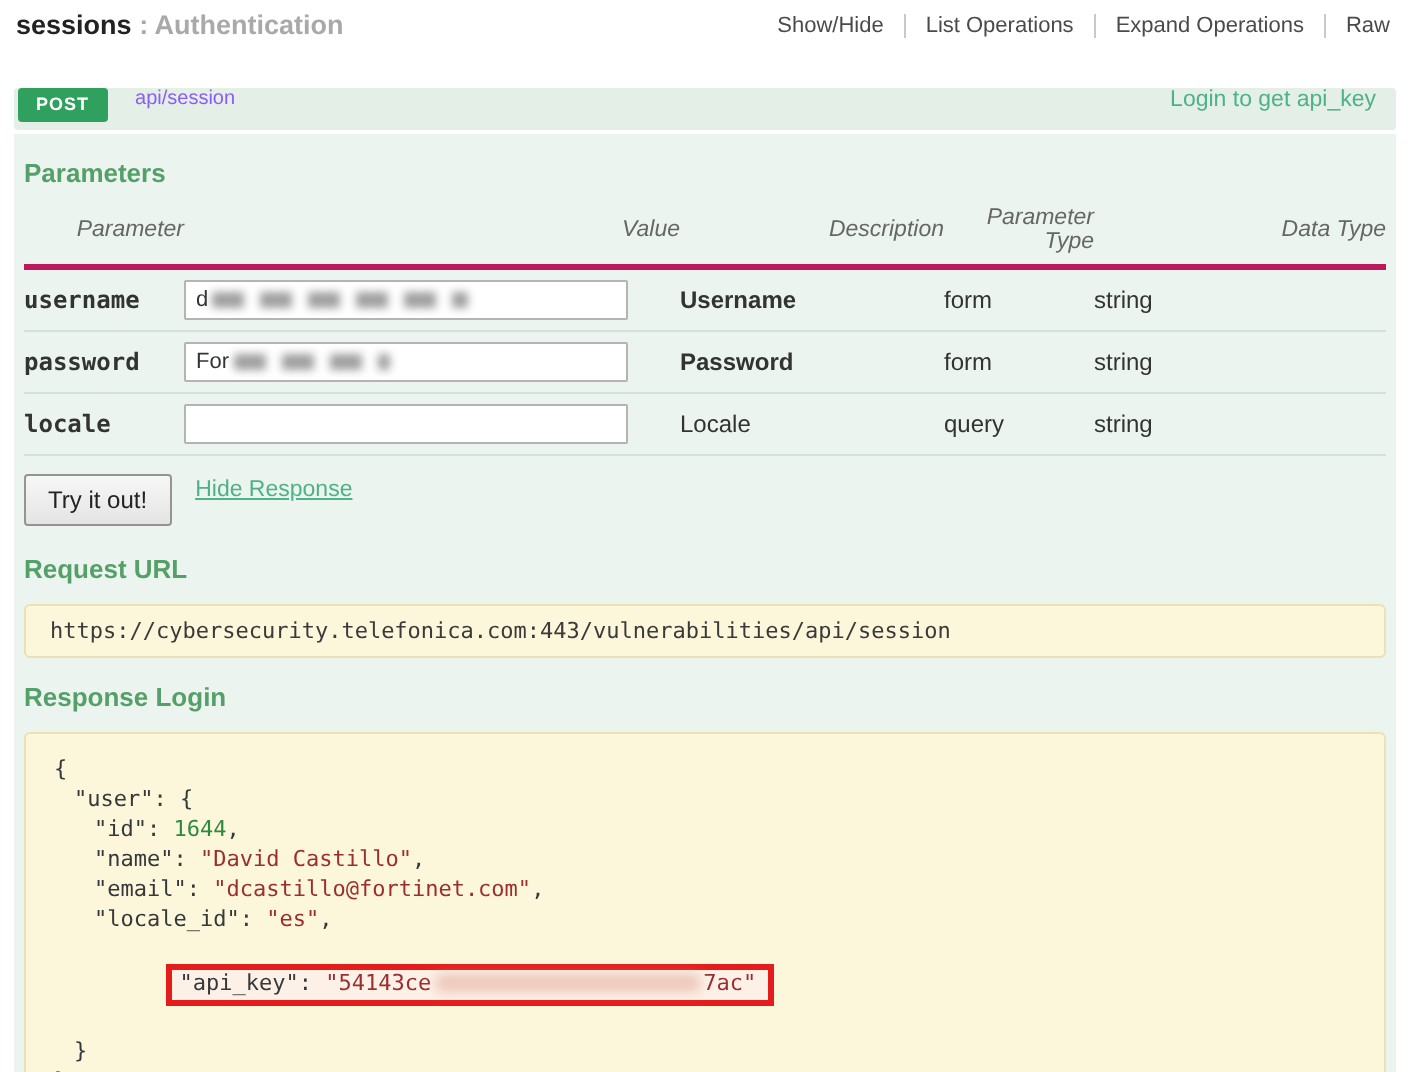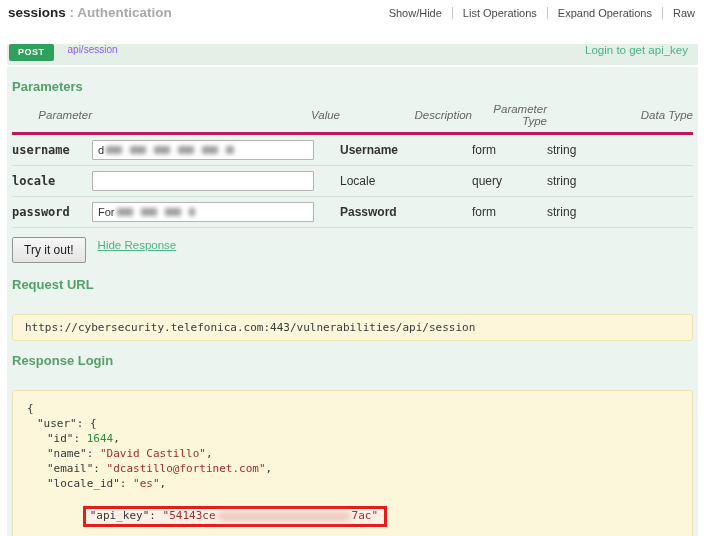--- a/index.html
+++ b/index.html
@@ -53,21 +53,21 @@
 
   
   .actions-row { display:flex; align-items:center; margin-top:9px; gap:12px; }
   .try-btn { font-size:12px; color:#222; background:linear-gradient(#f7f7f7,#e4e4e4);
     border:1px solid #949494; border-radius:2px; padding:5px 11px; cursor:pointer; }
   .hide-resp { font-size:11.5px; color:#4db287; text-decoration:underline; cursor:pointer;
     align-self:flex-start; margin-top:2px; }
 
   
   .code-box { background:#fcf6da; border:1px solid #ece1b3; border-radius:3px;
-    margin-top:22px; padding:6px 12px; font-family:"DejaVu Sans Mono", monospace;
+    margin-top:10px; padding:6px 12px; font-family:"DejaVu Sans Mono", monospace;
     font-size:11px; color:#3a3a3a; }
   .mt14 { margin-top:14px; } .mt12 { margin-top:12px; }
 
   
   .json-box { padding:10px 14px 12px 14px; }
   .json-line { line-height:15px; white-space:pre; }
   .pl-1 { padding-left:10px; } .pl-2 { padding-left:20px; }
   .jkey { color:#36393b; }
   .jnum { color:#2d8a3e; }
   .jstr { color:#9b2f2f; }
@@ -124,40 +124,40 @@
           <div class="pseudo-input">
             <span>d</span>
             <span class="redact u"></span>
           </div>
         </td>
         <td class="desc-bold">Username</td>
         <td>form</td>
         <td>string</td>
       </tr>
       <tr>
-        <td class="pname">locale</td>
-        <td>
-          <div class="pseudo-input">
-            <span></span>
-          </div>
-        </td>
-        <td class="desc-dim">Locale</td>
-        <td>query</td>
-        <td>string</td>
-      </tr>
-      <tr>
         <td class="pname">password</td>
         <td>
           <div class="pseudo-input">
             <span>For</span>
             <span class="redact p"></span>
           </div>
         </td>
         <td class="desc-bold">Password</td>
         <td>form</td>
+        <td>string</td>
+      </tr>
+      <tr>
+        <td class="pname">locale</td>
+        <td>
+          <div class="pseudo-input">
+            <span></span>
+          </div>
+        </td>
+        <td class="desc-dim">Locale</td>
+        <td>query</td>
         <td>string</td>
       </tr>
     </tbody>
   </table>
 
   <div class="actions-row">
     <button class="try-btn">Try it out!</button>
     <span class="hide-resp">Hide Response</span>
   </div>
 

